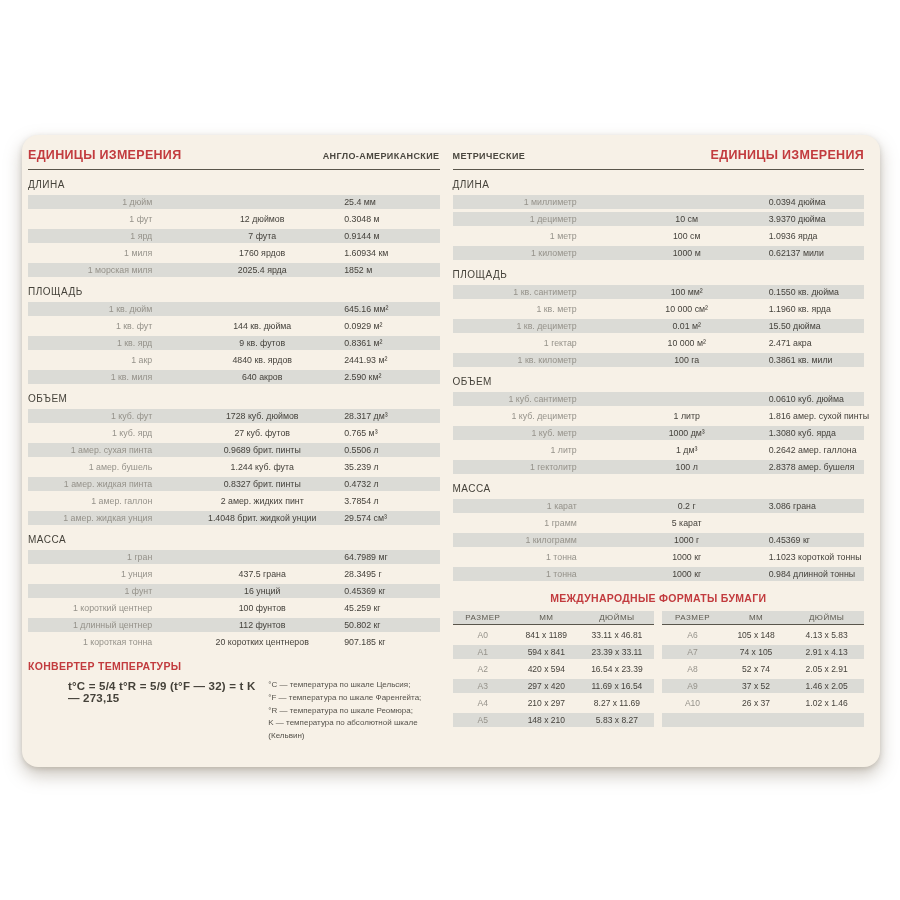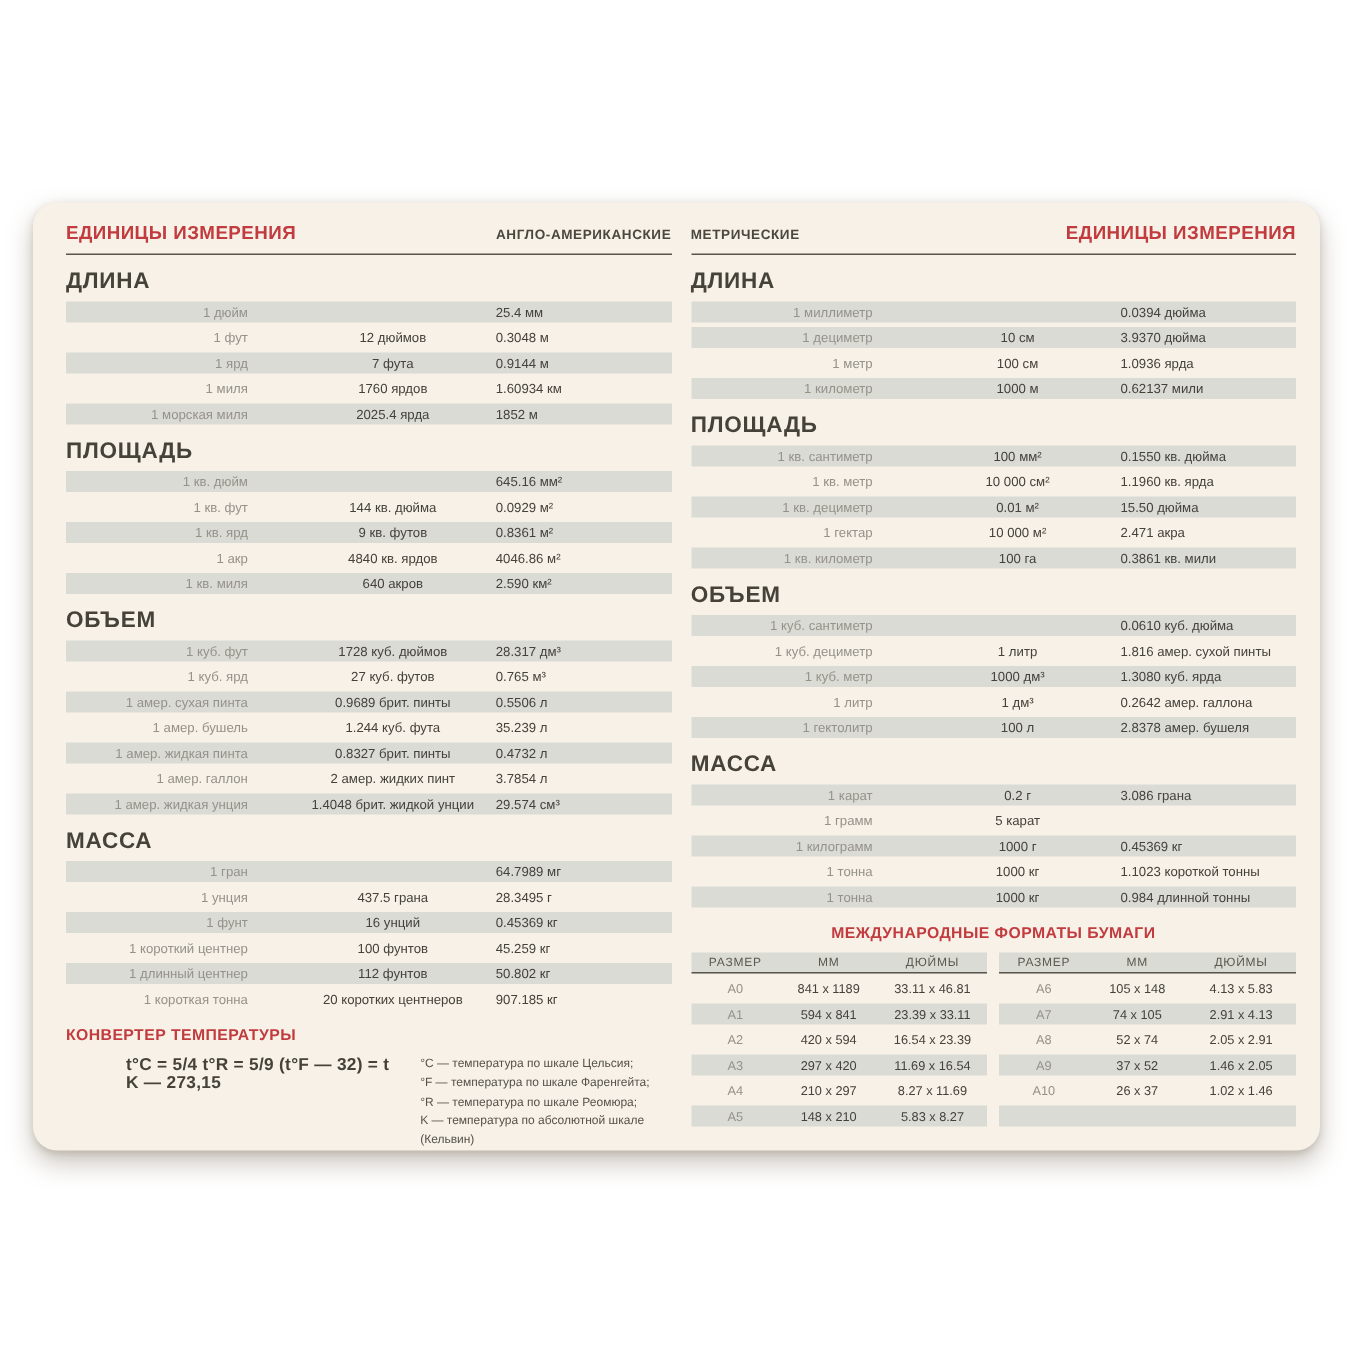--- a/index.html
+++ b/index.html
@@ -2,35 +2,35 @@
 <html><head>
 <meta charset="utf-8">
 <style>
   * { margin:0; padding:0; box-sizing:border-box; }
   html,body { width:900px; height:900px; background:#ffffff; font-family:"Liberation Sans", sans-serif; position:relative; }
 
   .card {
     position:absolute; left:22px; top:135px; width:858px; height:632px;
     background:#f7f1e7; border-radius:16px;
     box-shadow:0 8px 18px rgba(125,112,92,0.40), 0 2px 5px rgba(125,112,92,0.25);
-    padding:13px 16px 12px 22px; overflow:hidden;
+    padding:13px 16px 12px 6px; overflow:hidden;
   }
   .cols { display:flex; gap:13px; height:100%; }
   .col { flex:1; min-width:0; }
 
   .colhead { display:flex; justify-content:space-between; align-items:baseline;
     border-bottom:1.5px solid #59554b; padding-bottom:7px; }
   .title-red  { color:#c23b3e; font-weight:bold; font-size:12.5px; letter-spacing:0.3px; }
   .title-dark { color:#4a473f; font-weight:bold; font-size:9px; letter-spacing:0.4px; }
 
   .section { margin-top:9px; }
-  .section-title { font-size:15px; font-weight:bold; color:#45423a; letter-spacing:0.5px; margin-bottom:5px; }
+  .section-title { font-size:10px; font-weight:normal; color:#45423a; letter-spacing:0.5px; margin-bottom:5px; }
 
   .trow { display:grid; grid-template-columns:37% 34% 29%; height:14px; line-height:14px;
-    margin-bottom:3px; font-size:8.8px; color:#45423c; }
+    margin-bottom:3px; font-size:8.8px; color:#45423c;gap:12px; }
   .trow.band { background:#dbdbd6; }
   .trow .c1 { text-align:right; padding-right:28px; color:#95928a; overflow:hidden; white-space:nowrap; }
   .trow .c2 { text-align:center; overflow:hidden; white-space:nowrap; }
   .trow .c3 { text-align:left; overflow:hidden; white-space:nowrap; }
 
   .temp { margin-top:11px; }
   .temp-title { color:#c23b3e; font-weight:bold; font-size:10.5px; letter-spacing:0.3px; margin-bottom:7px; }
   .temp-body { display:flex; justify-content:space-between; gap:10px;margin-left:40px; }
   .formula { font-weight:bold; font-size:11.5px; color:#45423a; letter-spacing:0.2px; padding-top:1px; }
   .notes { font-size:8px; color:#55524b; line-height:1.6; width:218px; }
@@ -104,21 +104,21 @@
               <span class="c3">0.0929 м²</span>
             </div>
             <div class="trow band">
               <span class="c1">1 кв. ярд</span>
               <span class="c2">9 кв. футов</span>
               <span class="c3">0.8361 м²</span>
             </div>
             <div class="trow">
               <span class="c1">1 акр</span>
               <span class="c2">4840 кв. ярдов</span>
-              <span class="c3">4046.86 м²</span>
+              <span class="c3">2441.93 м²</span>
             </div>
             <div class="trow band">
               <span class="c1">1 кв. миля</span>
               <span class="c2">640 акров</span>
               <span class="c3">2.590 км²</span>
             </div>
           </div>
       </div>
 
       <div class="section">

